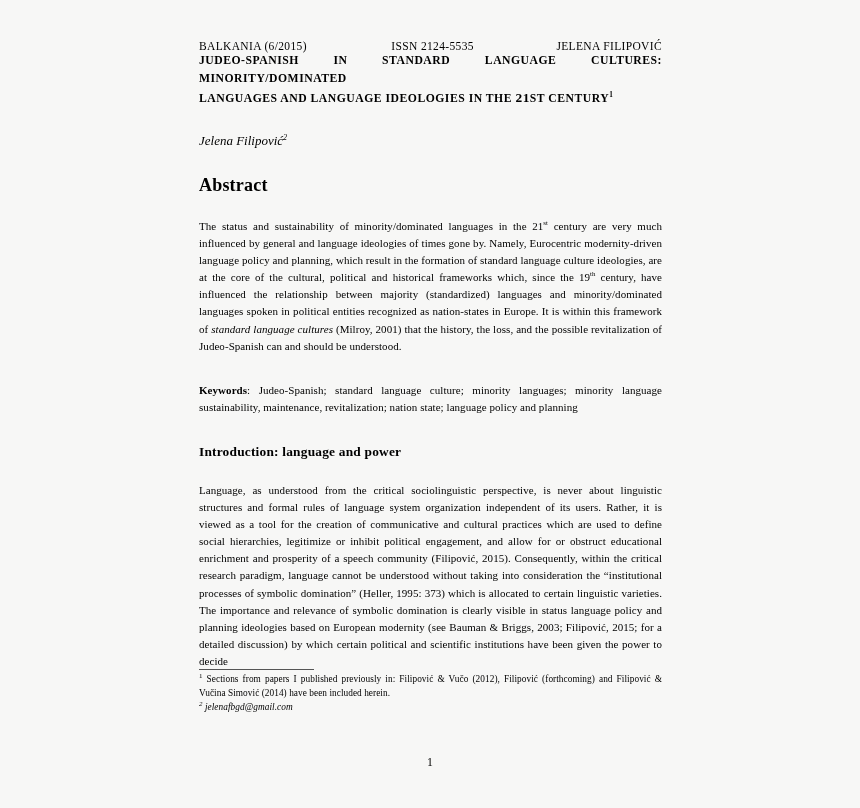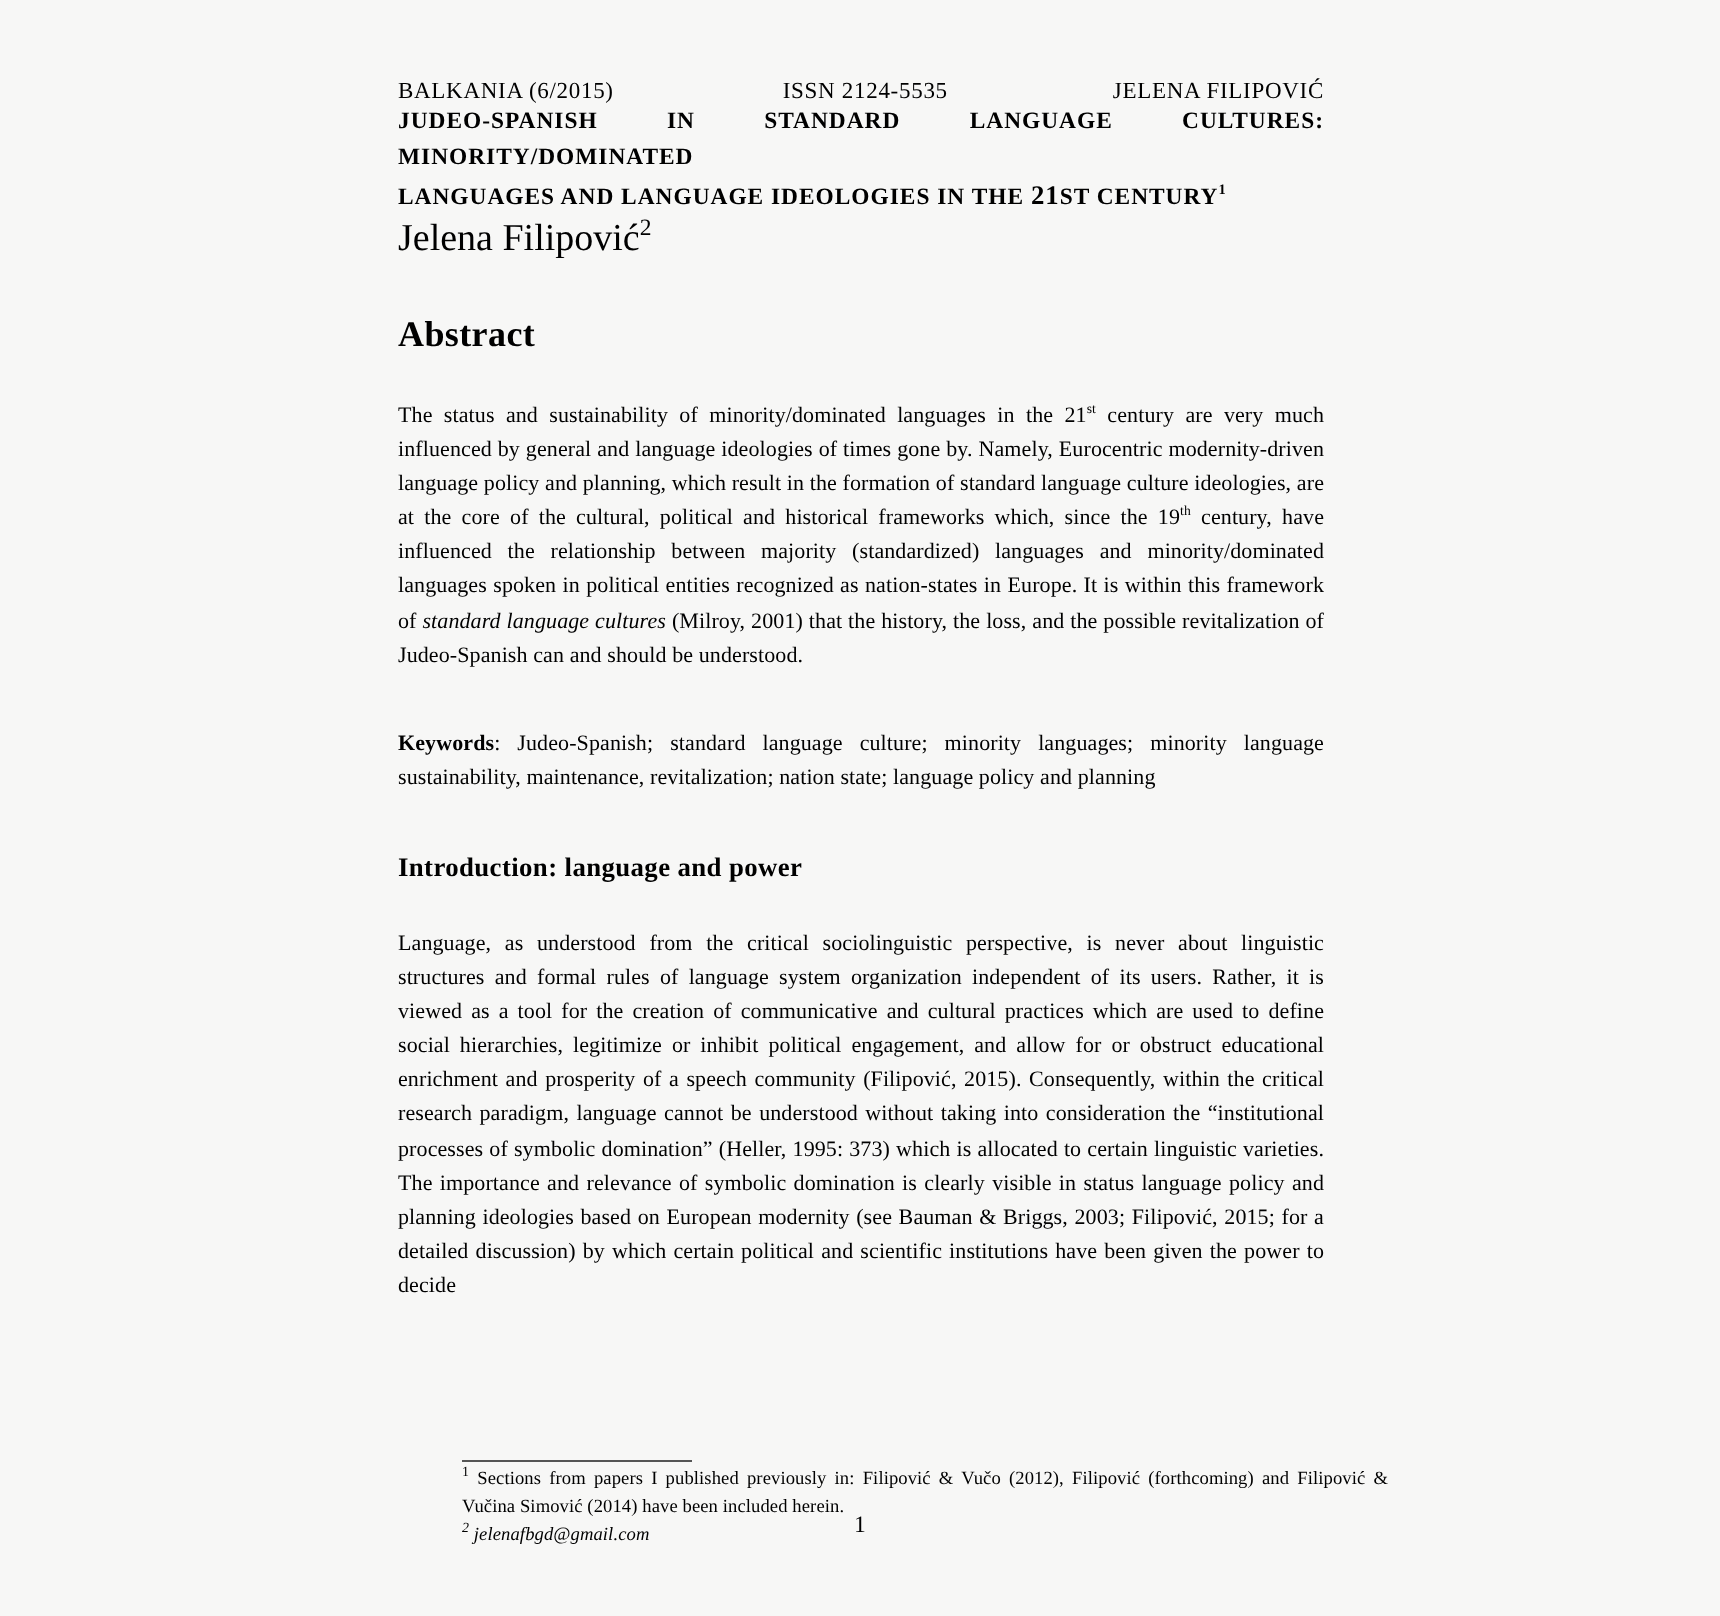--- a/index.html
+++ b/index.html
@@ -61,21 +61,23 @@
     font-size: 13.4px;
   }
   sup {
     font-size: 0.62em;
     vertical-align: super;
     line-height: 0;
   }
 
   
   .author {
-    font-size: 19px;
+    margin-top: 24px;
+    font-style: italic;
+    font-size: 13px;
   }
 
   
   .section-heading {
     font-weight: bold;
     font-size: 18px;
     margin-top: 26px;
     letter-spacing: 0.2px;
   }
   .intro-heading {
@@ -98,23 +100,22 @@
   p.abstract-body { margin-top: 22px; }
   p.keywords { margin-top: 27px; }
   p.intro-body { margin-top: 22px; }
   .kw-label { font-weight: bold; }
   .ital { font-style: italic; }
 
   
   .footnotes {
     position: absolute;
     left: 199px;
-    top: 730px;
+    top: 669px;
     width: 463px;
-    margin-left: 32px;
   }
   .fn-rule {
     width: 115px;
     height: 0;
     border-top: 1.4px solid #555;
     margin: 0 0 3px 0;
   }
   .footnote {
     margin: 0;
     font-size: 9.3px;

